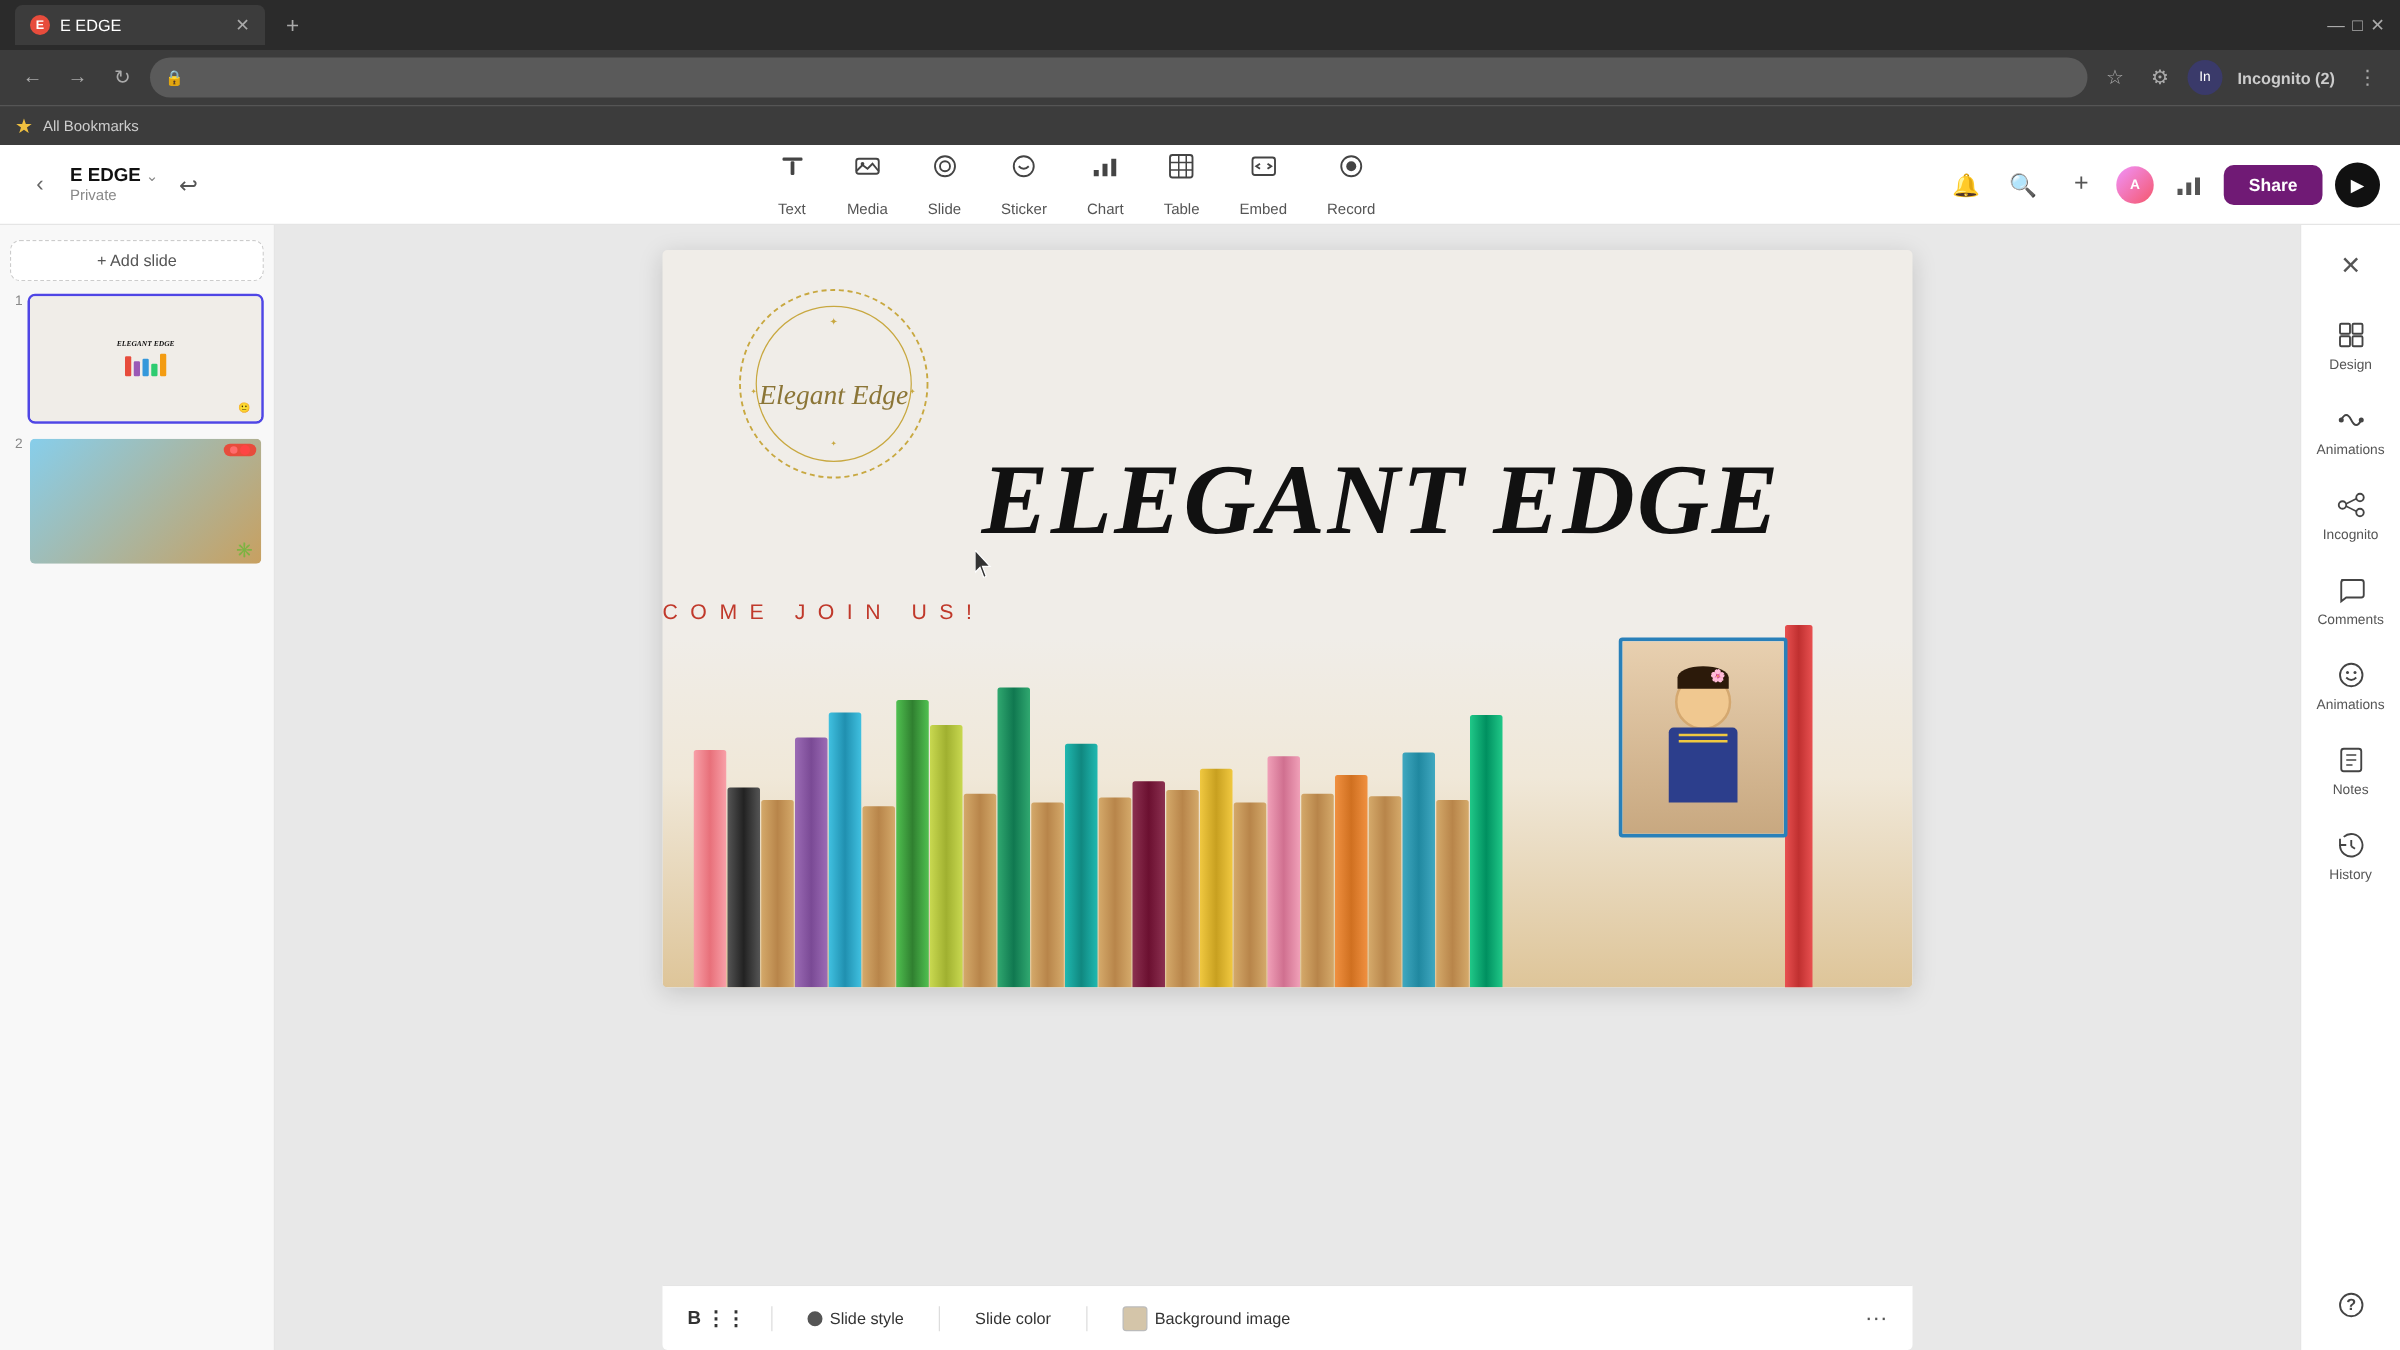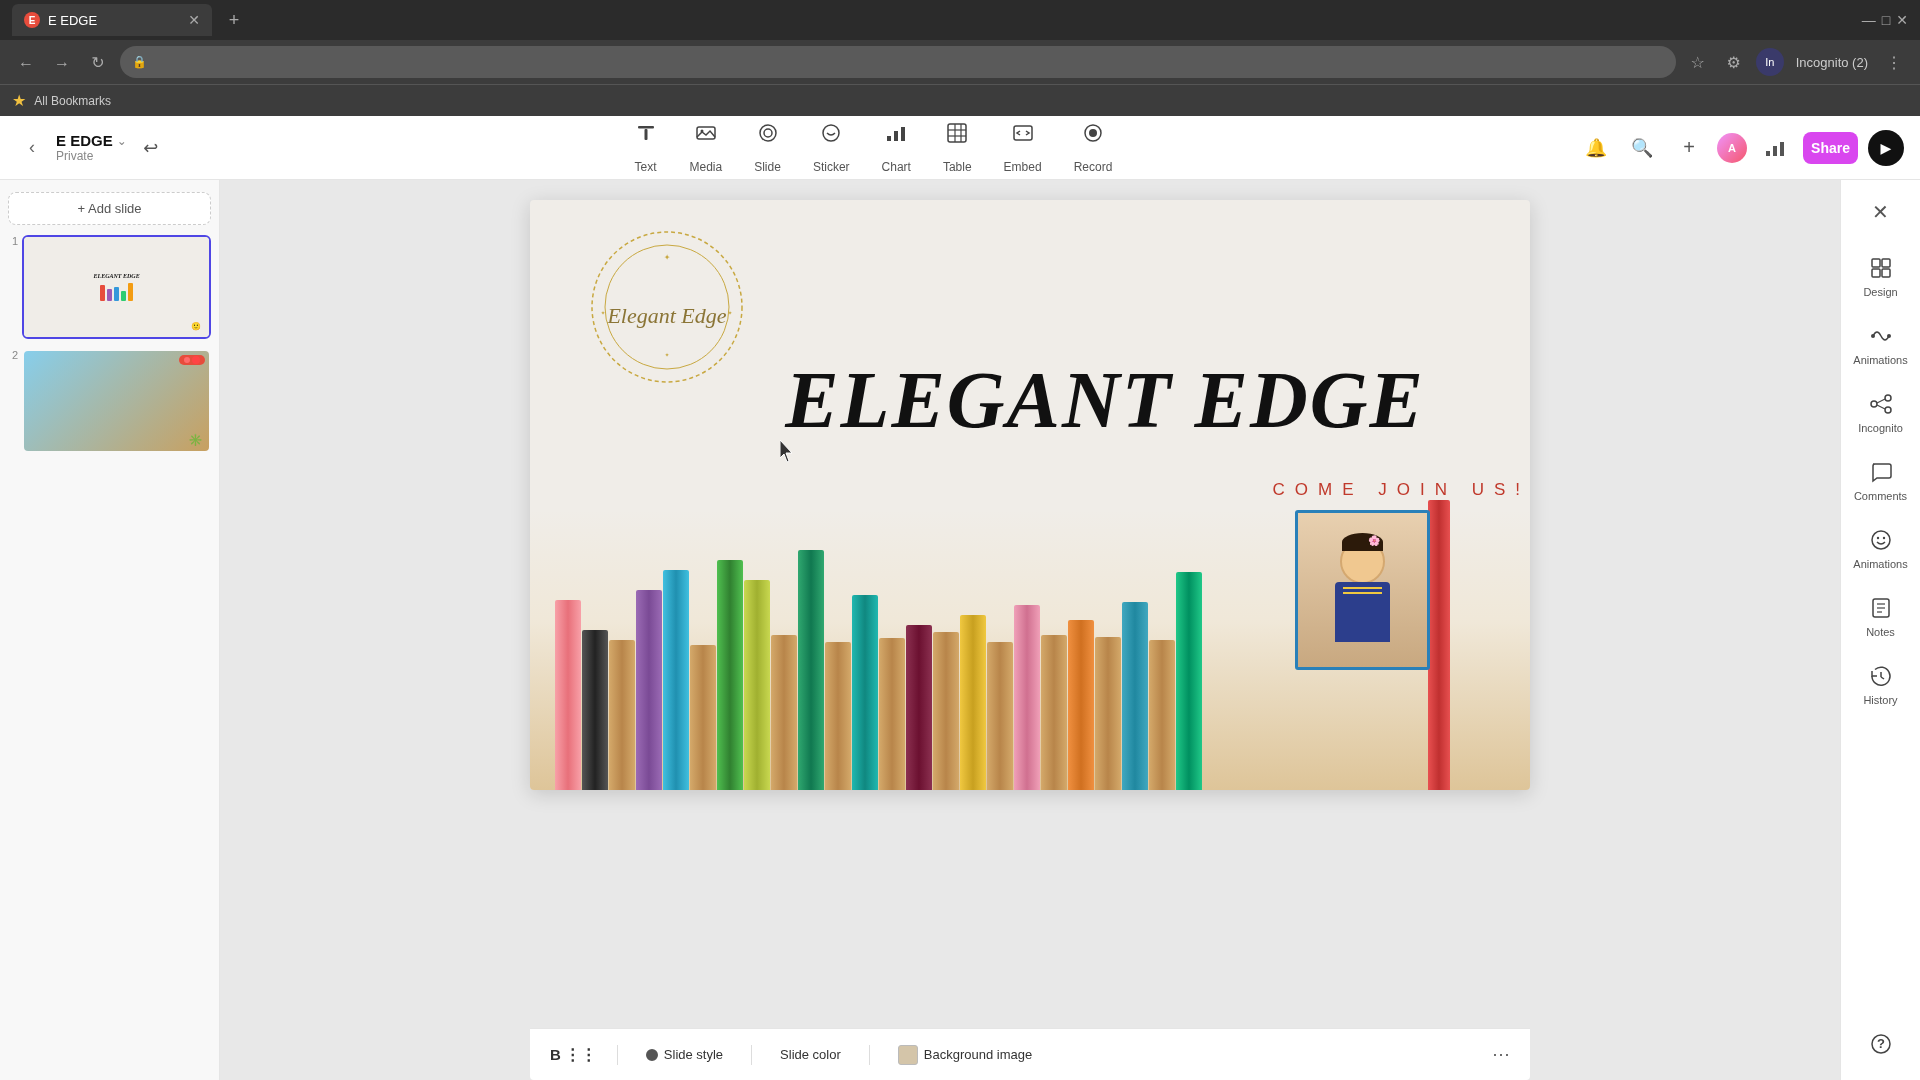--- a/index.html
+++ b/index.html
@@ -34,21 +34,21 @@
     .project-name { font-size: 15px; font-weight: 600; color: #111; }
     .project-visibility { font-size: 12px; color: #888; }
     .chevron-icon { color: #888; font-size: 12px; }
     .undo-btn { color: #555; font-size: 18px; cursor: pointer; width: 32px; height: 32px; display: flex; align-items: center; justify-content: center; }
     .header-tools { display: flex; align-items: center; gap: 4px; flex: 1; justify-content: center; }
     .tool-item { display: flex; flex-direction: column; align-items: center; gap: 3px; padding: 6px 14px; cursor: pointer; border-radius: 6px; }
     .tool-icon { width: 24px; height: 24px; display: flex; align-items: center; justify-content: center; color: #444; }
     .tool-label { font-size: 12px; color: #555; margin-top: 12px; }
     .header-right { display: flex; align-items: center; gap: 10px; }
     .header-icon-btn { width: 36px; height: 36px; display: flex; align-items: center; justify-content: center; color: #555; font-size: 18px; cursor: pointer; border-radius: 50%; }
-    .share-btn { background: #d946ef; color: #fff; border: none; padding: 8px 8px; border-radius: 8px; font-size: 14px; font-weight: 600; cursor: pointer; }
+    .share-btn { background: #701a75; color: #fff; border: none; padding: 8px 20px; border-radius: 8px; font-size: 14px; font-weight: 600; cursor: pointer; }
     .play-btn { background: #111; color: #fff; width: 36px; height: 36px; border-radius: 50%; display: flex; align-items: center; justify-content: center; cursor: pointer; font-size: 14px; }
     .avatar-circle { width: 30px; height: 30px; border-radius: 50%; background: linear-gradient(135deg, #f093fb, #f5576c); display: flex; align-items: center; justify-content: center; color: white; font-size: 11px; font-weight: bold; }
 
     
     .main-layout { display: flex; flex: 1; overflow: hidden; }
 
     
     .slide-panel { width: 220px; background: #f8f8f8; border-right: 1px solid #e5e5e5; display: flex; flex-direction: column; padding: 12px 8px; gap: 10px; overflow-y: auto; }
     .add-slide-btn { display: flex; align-items: center; gap: 6px; padding: 8px 12px; background: #fff; border: 1.5px dashed #ccc; border-radius: 8px; cursor: pointer; color: #555; font-size: 13px; justify-content: center; }
     .slide-number { font-size: 11px; color: #888; margin-left: 4px; }
@@ -100,21 +100,21 @@
     <div class="nav-btn">←</div>
     <div class="nav-btn">→</div>
     <div class="nav-btn">↻</div>
     <div class="address-bar">
       <span class="address-bar-icon">🔒</span>
     </div>
     <div class="browser-actions">
       <div class="browser-action-btn">☆</div>
       <div class="browser-action-btn">⚙</div>
       <div class="browser-action-btn" style="background:#3a3a6a;border-radius:50%;width:28px;height:28px;display:flex;align-items:center;justify-content:center;font-size:11px;color:#fff;">In</div>
-      <div style="color:#ccc;font-size:13px;padding:0 4px;">Incognito (2)</div>
+      <div style="color:#ccc;font-size:13px;padding:0 4px;font-weight:bold;">Incognito (2)</div>
       <div class="browser-action-btn">⋮</div>
     </div>
   </div>
 
   <div class="bookmarks-bar">
     <span class="bookmark-star">★</span>
     <span class="bookmark-item">All Bookmarks</span>
   </div>
 
   <div class="app">
@@ -347,21 +347,21 @@
               <text x="18" y="90" text-anchor="middle" font-size="6" fill="#c8a840">✦</text>
               <text x="82" y="132" text-anchor="middle" font-size="6" fill="#c8a840">✦</text>
               <text x="82" y="98" text-anchor="middle" font-style="italic" font-family="Georgia, serif" font-size="22" fill="#8B7536">Elegant Edge</text>
             </svg>
           </div>
 
           <div style="position:absolute;top:155px;left:230px;right:80px;text-align:center;">
             <span style="font-family:Georgia,'Times New Roman',serif;font-size:80px;font-weight:900;font-style:italic;color:#111;letter-spacing:2px;white-space:nowrap;">ELEGANT EDGE</span>
           </div>
 
-          <div style="position:absolute;top:280px;left:0;right:0;text-align:right;padding-left:48px;">
+          <div style="position:absolute;top:280px;left:0;right:0;text-align:left;">
             <span style="font-size:17px;letter-spacing:10px;color:#c0392b;font-weight:500;">COME JOIN US!</span>
           </div>
 
           <div style="position:absolute;bottom:120px;right:100px;width:135px;height:160px;border:3px solid #2980b9;background:rgba(200,220,240,0.4);border-radius:3px;z-index:10;overflow:hidden;">
 
             <div style="width:100%;height:100%;background:linear-gradient(180deg,#e8d0b0 0%,#c8a880 100%);display:flex;align-items:center;justify-content:center;">
               <div style="text-align:center;position:relative;">
 
                 <div style="width:45px;height:45px;background:#f0c890;border-radius:50%;margin:0 auto;position:relative;border:2px solid #d4a870;">
 

